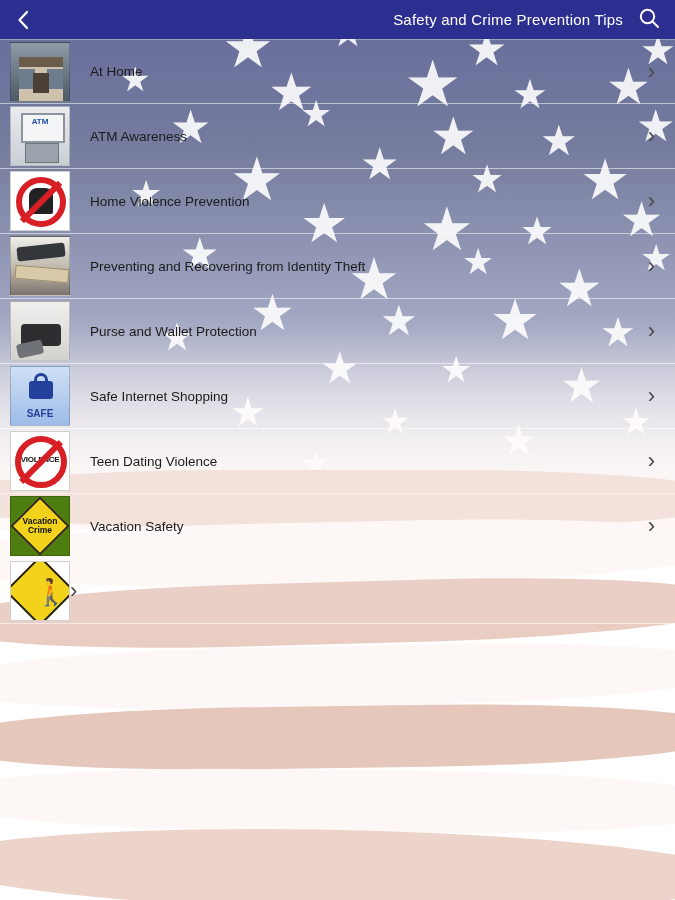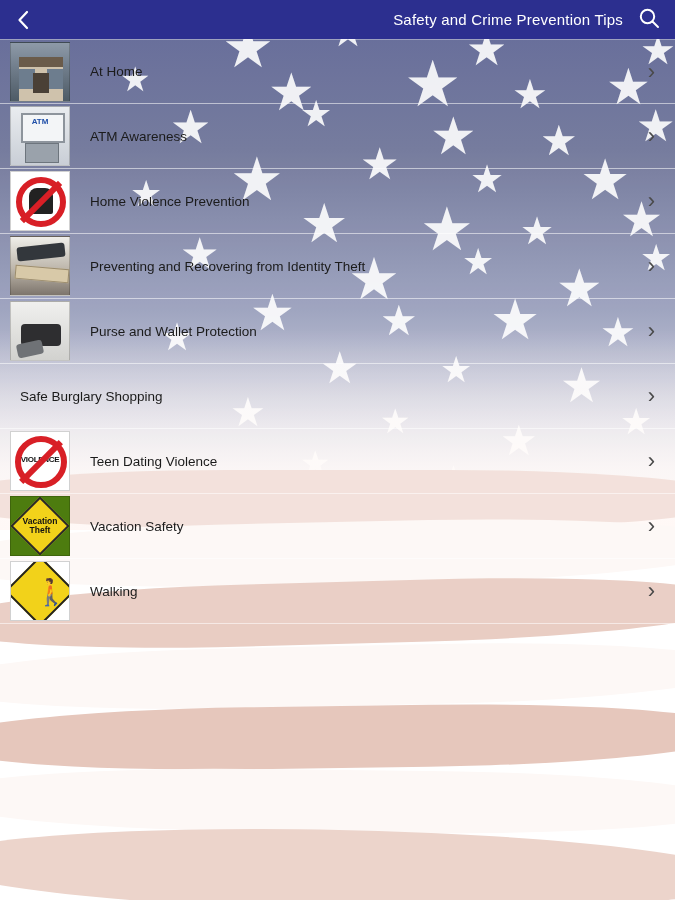--- a/index.html
+++ b/index.html
@@ -344,46 +344,50 @@
         <div class="thumb t-idtheft"></div>
         <div class="row-label">Preventing and Recovering from Identity Theft</div>
         <div class="chev">›</div>
       </div>
       <div class="row">
         <div class="thumb t-purse"></div>
         <div class="row-label">Purse and Wallet Protection</div>
         <div class="chev">›</div>
       </div>
       <div class="row">
-        <div class="row-label">Safe Burglary Shopping</div>
+        <div class="thumb t-safe">
+          <span class="shackle"></span>
+          <span class="lock"></span>
+          <span class="safe-txt">SAFE</span>
+        </div>
+        <div class="row-label">Safe Internet Shopping</div>
         <div class="chev">›</div>
       </div>
       <div class="row">
         <div class="thumb t-violence">
           <span class="vt">VIOLENCE</span>
           <span class="ring"></span>
           <span class="slash"></span>
         </div>
         <div class="row-label">Teen Dating Violence</div>
         <div class="chev">›</div>
       </div>
       <div class="row">
         <div class="thumb t-vacation">
           <span class="diamond"></span>
           <span class="vtxt">
             <div>Vacation</div>
-            <div>Theft</div>
+            <div>Crime</div>
           </span>
         </div>
         <div class="row-label">Vacation Safety</div>
         <div class="chev">›</div>
       </div>
       <div class="row">
         <div class="thumb t-walking">
           <span class="diamond"></span>
           <span class="ped">🚶</span>
         </div>
-        <div class="row-label">Walking</div>
         <div class="chev">›</div>
       </div>
     </div>
 
 </div>
 
 </body></html>

